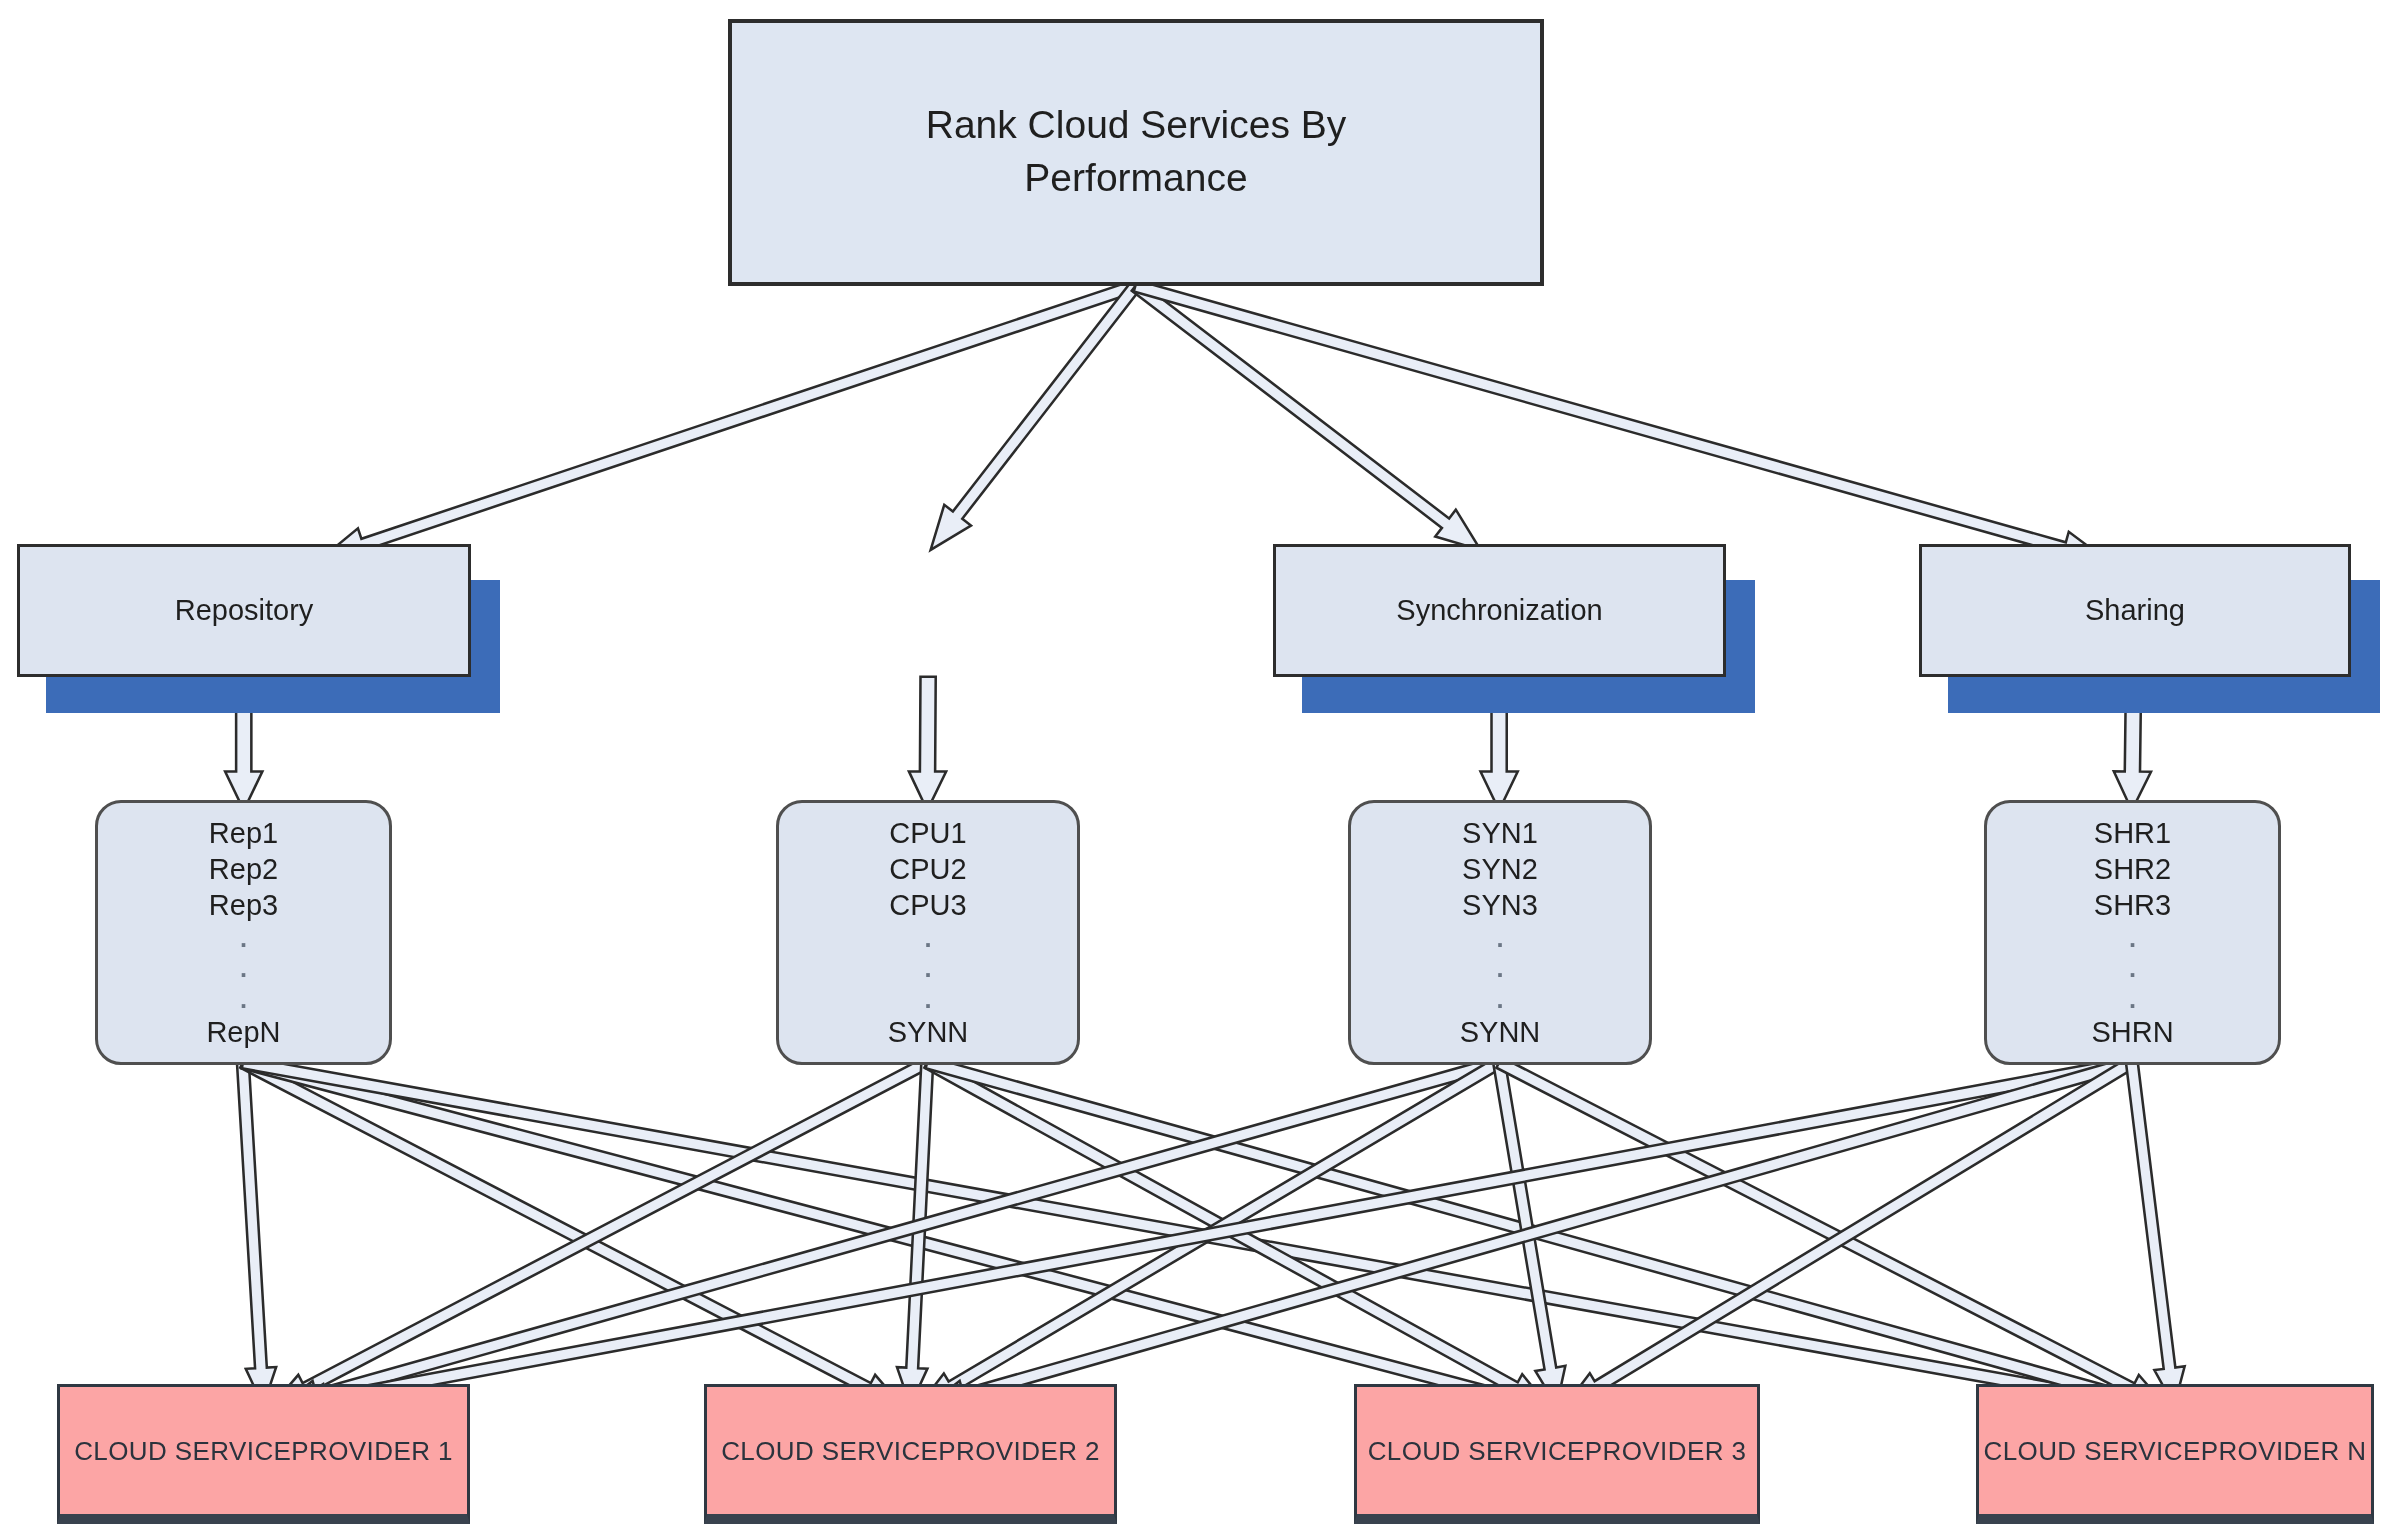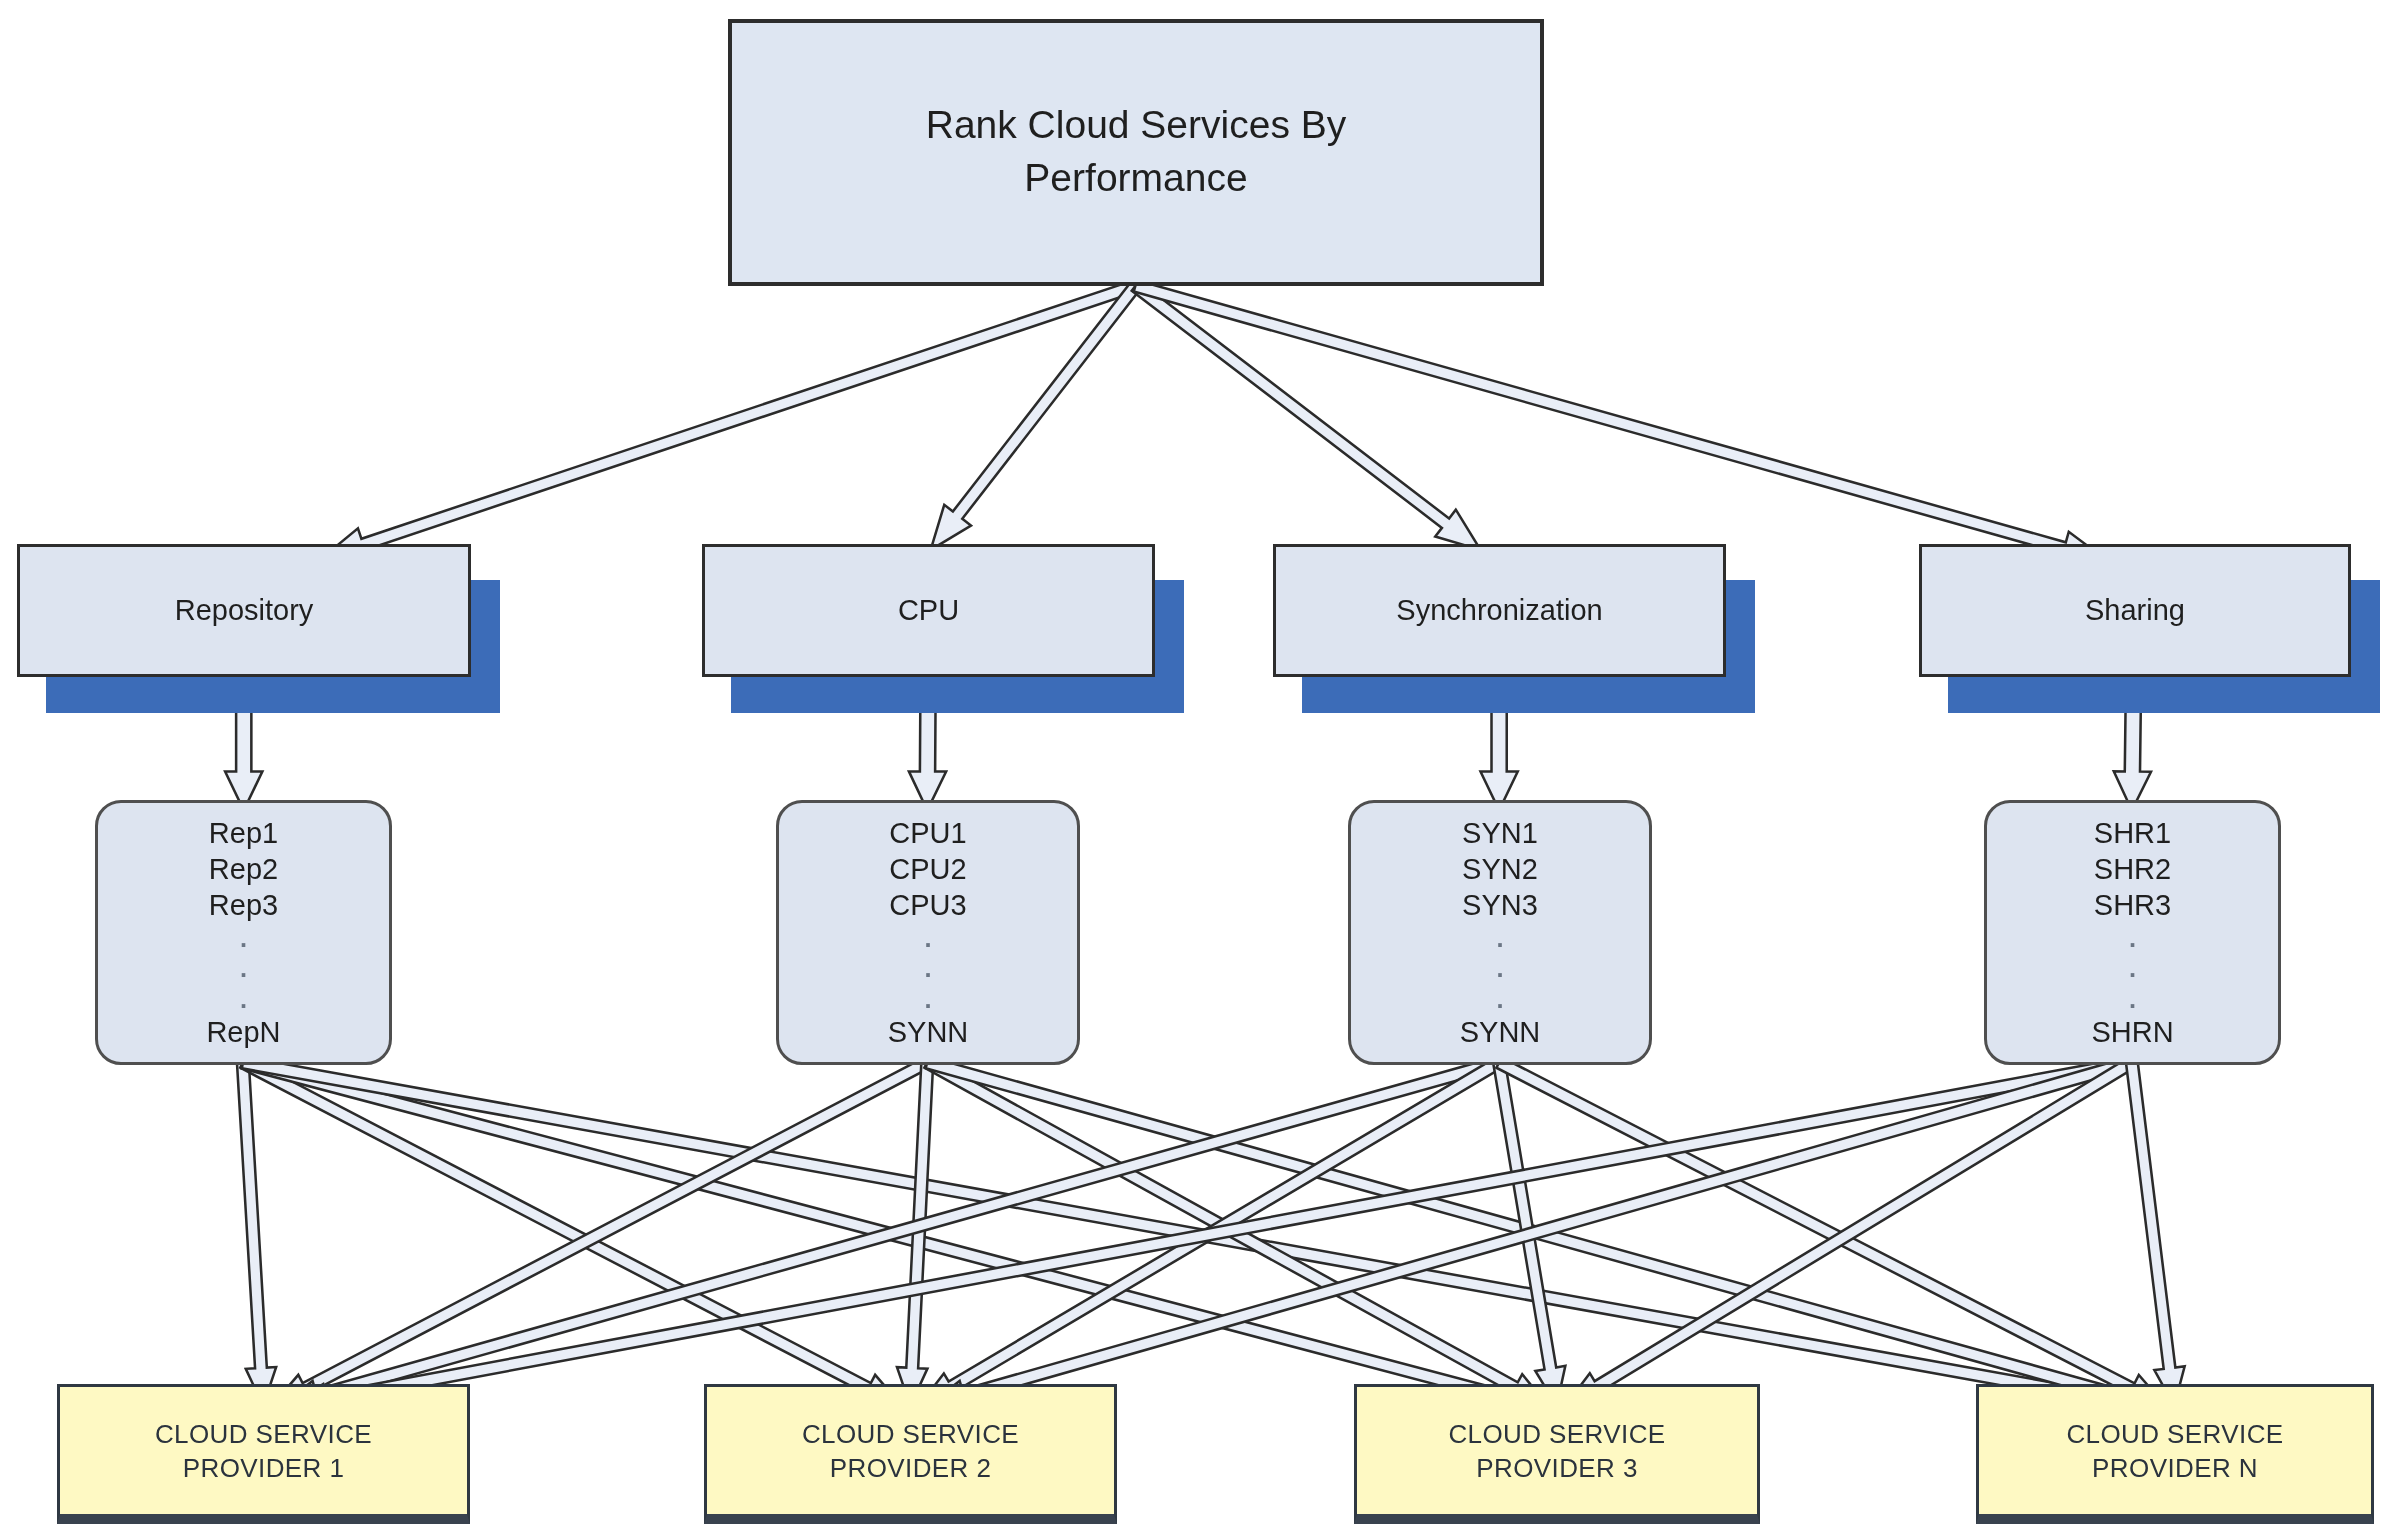--- a/index.html
+++ b/index.html
@@ -49,24 +49,24 @@
   .alt-dots{
     flex:1;
     display:flex;flex-direction:column;align-items:center;justify-content:center;
     gap:22px;
     color:#6b7685;
     font-size:25.4px;font-weight:bold;
   }
   .alt-dots span{line-height:8.5px;}
   .prov-box{
     top:1384px;height:140px;
-    background:#fef9c3;
+    background:#fca5a5;
     border:3.4px solid #2f3842;
     border-bottom:10.2px solid #39424e;
-    flex-direction:column;
+    flex-direction:row;
     font-size:26px;
     line-height:34px;
     color:#2b333d;
     letter-spacing:0.4px;
   }
   #arrows{
     position:absolute;left:0;top:0;
     pointer-events:none;
   }
   #arrows path{
@@ -107,23 +107,20 @@
       <path d="M2516.4,1250.0L1884.9,1632.7L1879.2,1623.3L1850.0,1662.0L1897.8,1654.1L1892.1,1644.7L2523.6,1262.0Z"></path>
       <path d="M2513.1,1256.9L2557.6,1618.2L2546.6,1619.5L2570.0,1662.0L2582.4,1615.1L2571.4,1616.5L2526.9,1255.1Z"></path>
     </svg>
 
   <div class="box top-box">
     <div class="title-text">Rank Cloud Services By Performance</div>
   </div>
 
   <div class="box crit-box" style="left:17px;width:454px">
     <span>Repository</span>
-  </div>
-  <div class="box crit-box" style="left:702px;width:453px">
-    <span>CPU</span>
   </div>
   <div class="box crit-box" style="left:1273px;width:453px">
     <span>Synchronization</span>
   </div>
   <div class="box crit-box" style="left:1919px;width:432px">
     <span>Sharing</span>
   </div>
 
   <div class="alt-box" style="left:95px;width:297px">
     <div class="alt-line">Rep1</div>

